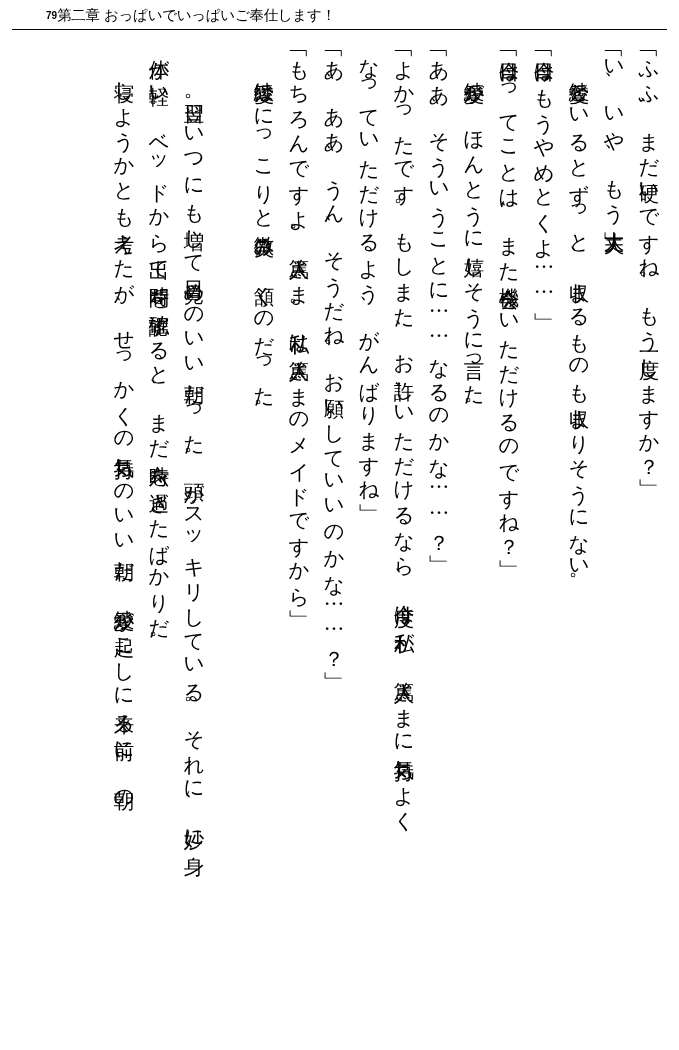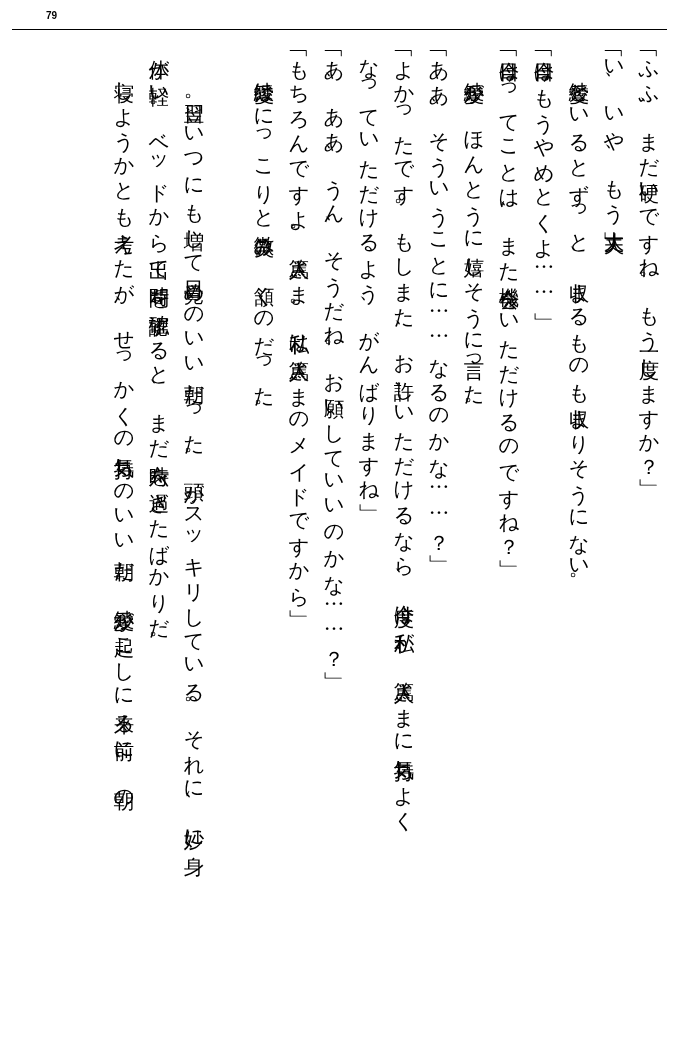--- a/index.html
+++ b/index.html
@@ -84,20 +84,21 @@
   
   .indent1 { padding-top: 22px; }
 </style>
 </head>
 <body>
 
 <div class="page">
 
   <div class="header">
     <span class="page-number">79</span>
+    <span class="chapter-label">第二章 おっぱいでいっぱいご奉仕します！</span>
   </div>
   <div class="header-rule"></div>
 
   <div class="body-area">
     <div class="col">「ふふ、まだ硬いですね。もう一度しますか？」</div>
     <div class="col">「い、いや、もう大丈夫」</div>
     <div class="col">　綾愛といるとずっと、収まるものも収まりそうにない。</div>
     <div class="col">「今日はもうやめとくよ……」</div>
     <div class="col">「今日はってことは、また機会をいただけるのですね？」</div>
     <div class="col">　綾愛が、ほんとうに嬉しそうに言った。</div>

